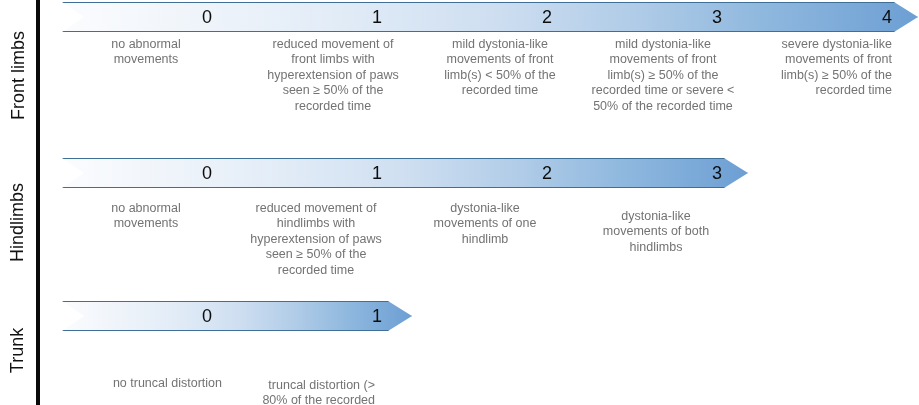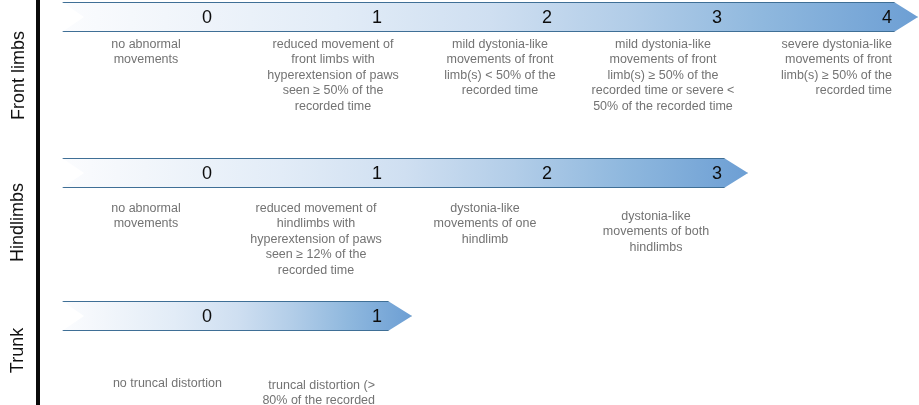--- a/index.html
+++ b/index.html
@@ -103,21 +103,21 @@
 
   <div class="band" style="left:62px;top:158px;width:686px;">
     <div class="shape"></div>
     <div class="num" style="left:145px;">0</div>
     <div class="num" style="left:315px;">1</div>
     <div class="num" style="left:485px;">2</div>
     <div class="num" style="left:655px;">3</div>
   </div>
 
   <div class="cell center" style="left:85px;top:201px;width:122px;">no abnormal movements</div>
-  <div class="cell center" style="left:245px;top:201px;width:142px;">reduced movement of hindlimbs with hyperextension of paws seen ≥ 12% of the recorded time</div>
+  <div class="cell center" style="left:245px;top:201px;width:142px;">reduced movement of hindlimbs with hyperextension of paws seen ≥ 50% of the recorded time</div>
   <div class="cell center" style="left:420px;top:201px;width:130px;">dystonia-like movements of one hindlimb</div>
   <div class="cell center" style="left:592px;top:201px;width:128px;margin-top:8px;">dystonia-like movements of both hindlimbs</div>
 
   <div class="rowlabel" style="top:295px;height:110px;">
     <span>Trunk</span>
   </div>
 
   <div class="band" style="left:62px;top:301px;width:350px;">
     <div class="shape"></div>
     <div class="num" style="left:145px;">0</div>

